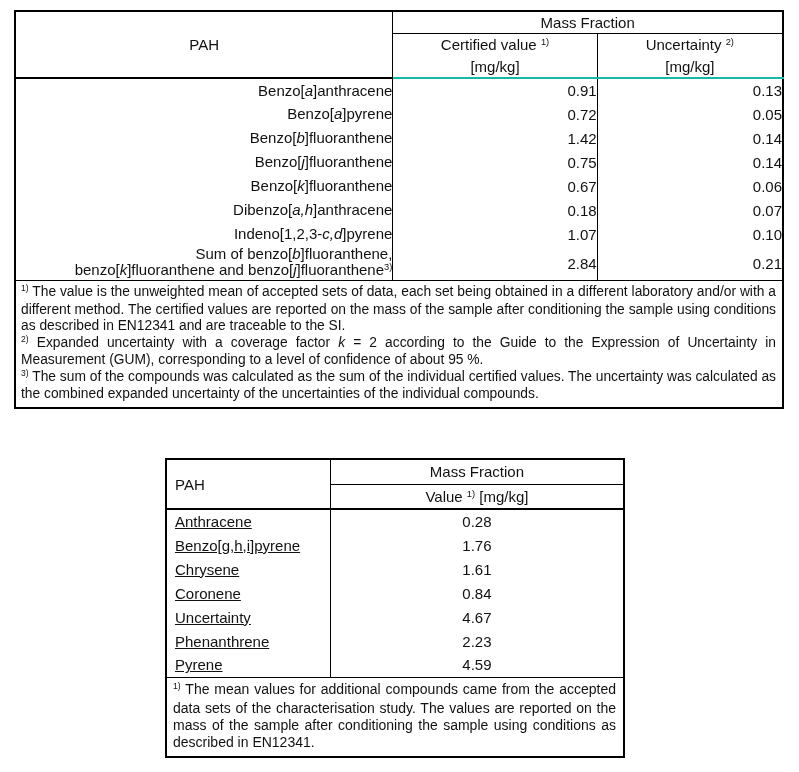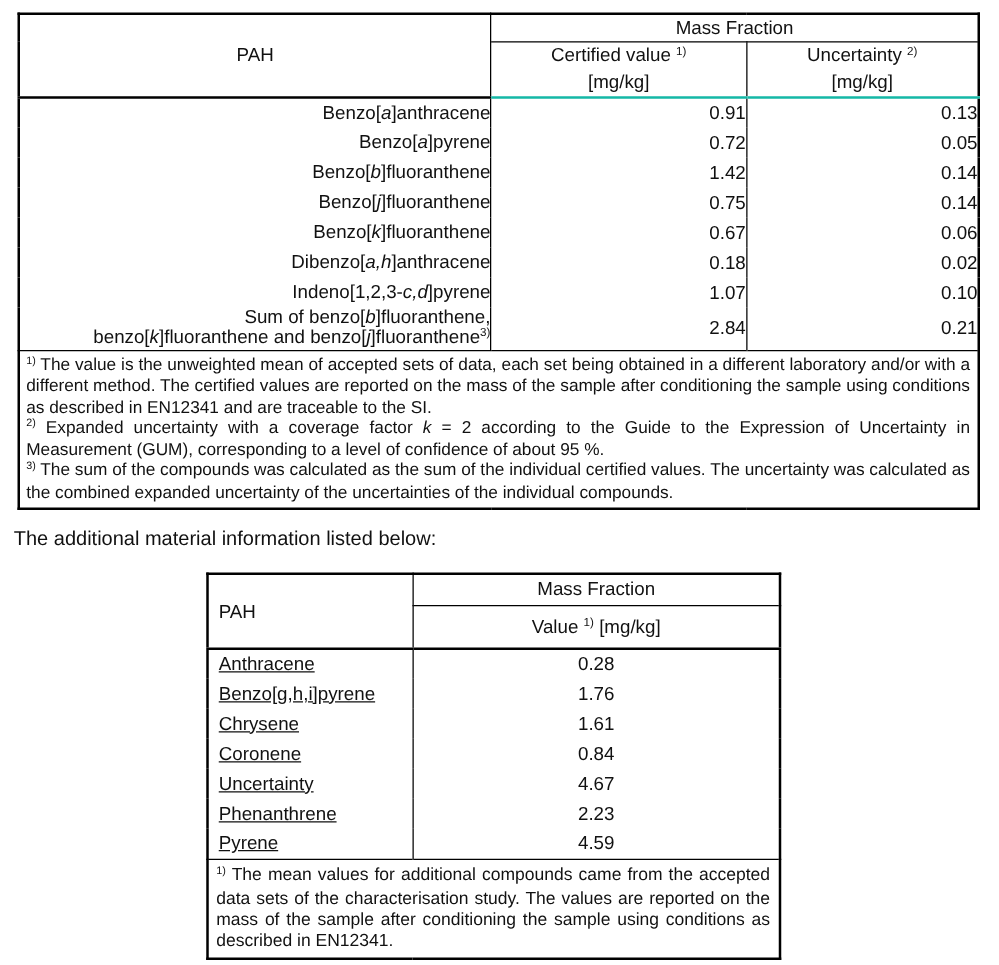--- a/index.html
+++ b/index.html
@@ -106,21 +106,21 @@
     padding-left: 8px;
     vertical-align: middle;
   }
   .t2 .h-mf {
     height: 25px;
     text-align: center;
     vertical-align: middle;
     border-bottom: 1px solid #000;
   }
   .t2 .h-sub {
-    height: 35px;
+    height: 25px;
     text-align: center;
     vertical-align: middle;
     border-bottom: 2px solid #000;
   }
   .t2 tbody td { height: 24px; vertical-align: middle; }
   .t2 tbody .name { padding-left: 8px; text-decoration: underline; }
   .t2 tbody .val { text-align: center; border-left: 1px solid #000; margin-top: 40px; }
   .t2 tfoot td {
     border-top: 1px solid #000;
     padding: 3px 7px 5px 6px;
@@ -178,21 +178,21 @@
         <td class="val">0.14</td>
       </tr>
       <tr>
         <td class="name"><span>Benzo[</span><span style="font-style: italic;">k</span><span>]fluoranthene</span></td>
         <td class="val">0.67</td>
         <td class="val">0.06</td>
       </tr>
       <tr>
         <td class="name"><span>Dibenzo[</span><span style="font-style: italic;">a,h</span><span>]anthracene</span></td>
         <td class="val">0.18</td>
-        <td class="val">0.02</td>
+        <td class="val">0.07</td>
       </tr>
       <tr>
         <td class="name"><span>Indeno[1,2,3-</span><span style="font-style: italic;">c,d</span><span>]pyrene</span></td>
         <td class="val">1.07</td>
         <td class="val">0.10</td>
       </tr>
       <tr class="sum-row">
         <td class="name"><span>Sum of benzo[</span><span style="font-style: italic;">b</span><span>]fluoranthene,
 benzo[</span><span style="font-style: italic;">k</span><span>]fluoranthene and benzo[</span><span style="font-style: italic;">j</span><span>]fluoranthene</span><sup>3)</sup></td>
         <td class="val">2.84</td>
@@ -203,21 +203,20 @@
       <tr>
         <td colspan="3">
           <div class="fn"><sup>1)</sup> <span><span>The value is the unweighted mean of accepted sets of data, each set being obtained in a different laboratory and/or with a different method. The certified values are reported on the mass of the sample after conditioning the sample using conditions as described in EN12341 and are traceable to the SI.</span></span></div>
           <div class="fn"><sup>2)</sup> <span><span>Expanded uncertainty with a coverage factor </span><span style="font-style: italic;">k</span><span> = 2 according to the Guide to the Expression of Uncertainty in Measurement (GUM), corresponding to a level of confidence of about 95 %.</span></span></div>
           <div class="fn"><sup>3)</sup> <span><span>The sum of the compounds was calculated as the sum of the individual certified values. The uncertainty was calculated as the combined expanded uncertainty of the uncertainties of the individual compounds.</span></span></div>
         </td>
       </tr>
     </tfoot>
   </table>
 
-  <p class="intro">The additional material information listed below:</p>
 
   <table class="t2">
     <colgroup>
       <col class="c-name">
         <col class="c-val">
     </colgroup>
     <thead>
       <tr>
         <td rowspan="2" class="h-pah">PAH</td>
         <td class="h-mf">Mass Fraction</td>

